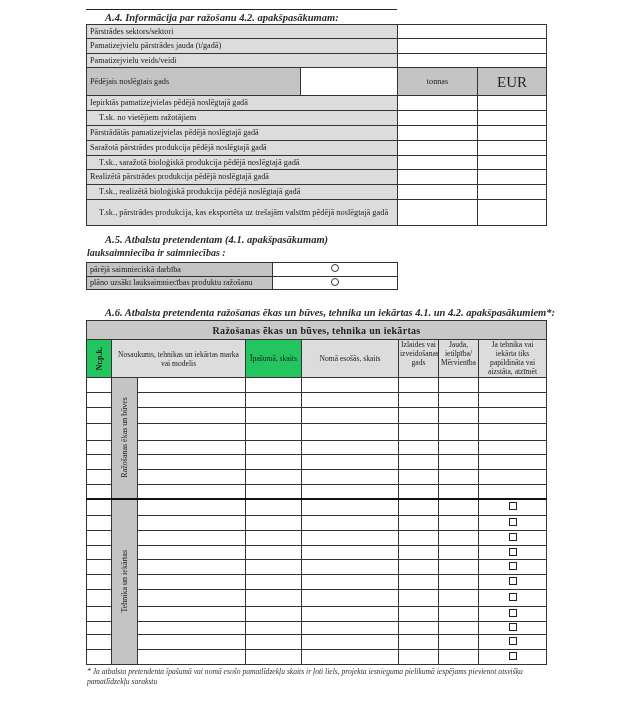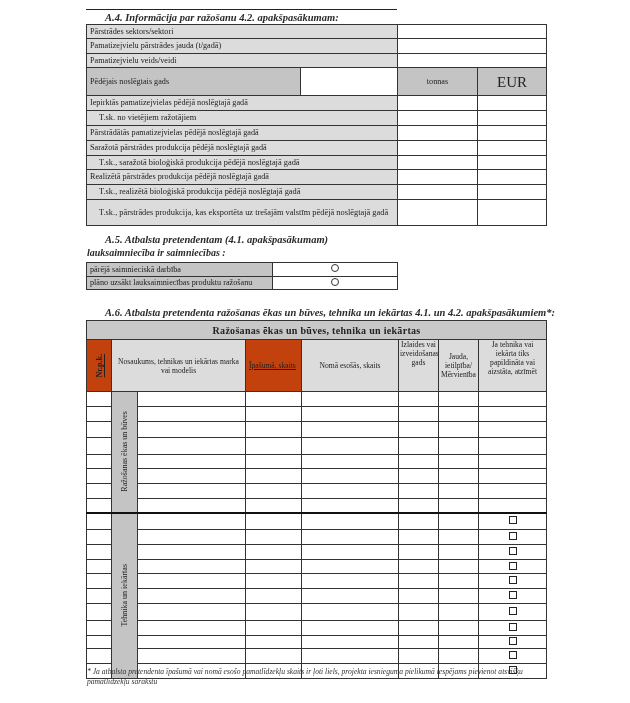--- a/index.html
+++ b/index.html
@@ -17,21 +17,21 @@
   .dg { background:#c4c4c4; }
   .wh { background:#ffffff; }
   .ind { padding-left:12px; font-size:8.4px; }
   .wrap { white-space:normal; }
   .ctr { text-align:center; }
   .radio { display:inline-block; width:6px; height:6px; border:1px solid #333; border-radius:50%; background:#fff; }
   .chk { display:inline-block; width:6px; height:6px; border:1px solid #222; background:#fff; }
   #a6 td { font-size:7.6px; line-height:9px; }
   #a6 .hdr { background:#c8c8c8; text-align:center; font-weight:bold; font-size:10px; letter-spacing:0.3px; }
   #a6 .sh { background:#dcdcdc; text-align:center; white-space:normal; }
-  #a6 .shd { background:#c2410c; text-align:left; white-space:normal;text-decoration:underline; }
+  #a6 .shd { background:#22c55e; text-align:center; white-space:normal; }
   .vert { writing-mode:vertical-rl; transform:rotate(180deg); font-size:8px; white-space:nowrap; margin:0 auto; }
   .vertcell { background:#c4c4c4; text-align:center; padding:0; }
   .thick td { border-top:2px solid #111; }
   .footnote { font-style:italic; font-size:7.6px; line-height:10px; color:#333; }
 </style>
 </head>
 <body>
 
 <div class="abs topline"></div>
 
@@ -144,21 +144,21 @@
       <td colspan="8" class="hdr">Ražošanas ēkas un būves, tehnika un iekārtas</td>
     </tr>
     <tr style="height:38px">
       <td class="shd" style="padding:0">
           <div class="vert" style="font-weight:bold">Nr.p.k.</div>
         </td>
       <td colspan="2" class="sh">Nosaukums, tehnikas un iekārtas marka vai modelis</td>
       <td class="shd">Īpašumā, skaits</td>
       <td class="sh">Nomā esošās, skaits</td>
       <td class="sh" style="padding:0 1px;vertical-align:top">Izlaides vai izveidošanas gads</td>
-      <td class="sh" style="padding:12px 1px;vertical-align:top">Jauda, ietilpība/ Mērvienība</td>
+      <td class="sh" style="padding:0 1px;vertical-align:top">Jauda, ietilpība/ Mērvienība</td>
       <td class="sh" style="vertical-align:top">Ja tehnika vai iekārta tiks papildināta vai aizstāta, atzīmēt</td>
     </tr>
   </thead>
   <tbody id="g1">
     <tr style="height:15px">
       <td class="wh"></td>
       <td rowspan="8" class="vertcell">
           <div class="vert">Ražošanas ēkas un būves</div>
         </td>
       <td class="wh"></td>

